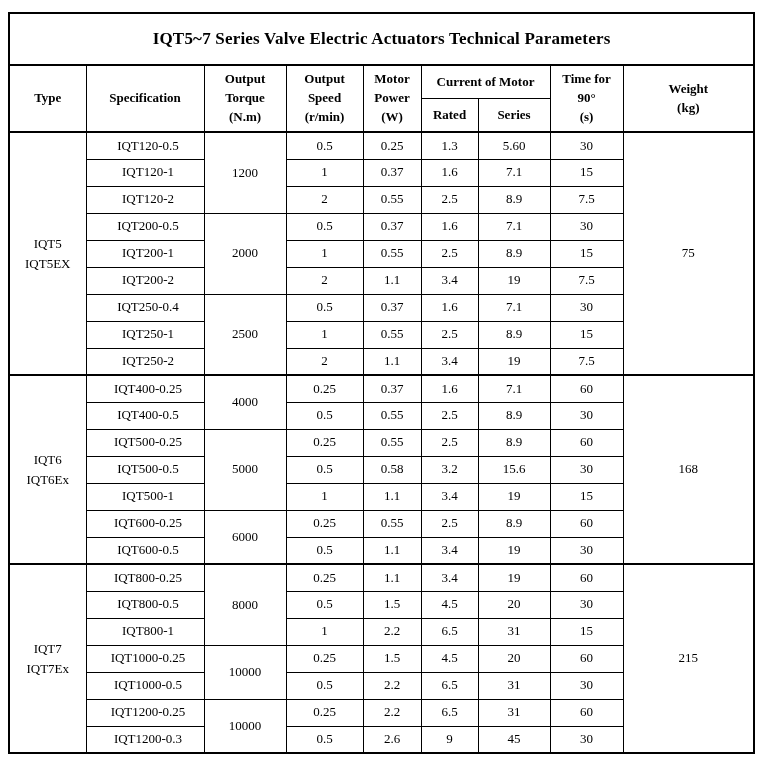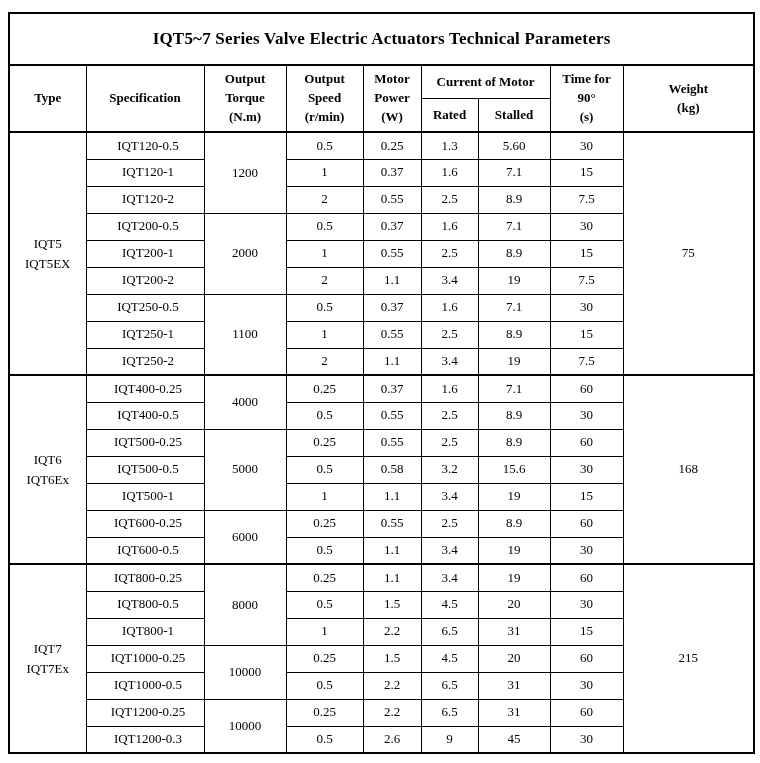--- a/index.html
+++ b/index.html
@@ -94,21 +94,21 @@
 (W)</th>
         <th colspan="2">Current of Motor</th>
         <th rowspan="2">Time for
 90°
 (s)</th>
         <th rowspan="2">Weight
 (kg)</th>
       </tr>
       <tr class="hdr-sub">
         <th>Rated</th>
-        <th>Stalled</th>
+        <th>Series</th>
       </tr>
     </thead>
     <tbody>
         <tr class="group-start">
           <td rowspan="9" class="type-cell">IQT5
 IQT5EX</td>
           <td class="spec-cell">IQT120-0.5</td>
           <td rowspan="3">1200</td>
           <td>0.5</td>
           <td>0.25</td>
@@ -152,22 +152,22 @@
         </tr>
         <tr>
           <td class="spec-cell">IQT200-2</td>
           <td>2</td>
           <td>1.1</td>
           <td>3.4</td>
           <td>19</td>
           <td>7.5</td>
         </tr>
         <tr>
-          <td class="spec-cell">IQT250-0.5</td>
-          <td rowspan="3">1100</td>
+          <td class="spec-cell">IQT250-0.4</td>
+          <td rowspan="3">2500</td>
           <td>0.5</td>
           <td>0.37</td>
           <td>1.6</td>
           <td>7.1</td>
           <td>30</td>
         </tr>
         <tr>
           <td class="spec-cell">IQT250-1</td>
           <td>1</td>
           <td>0.55</td>

